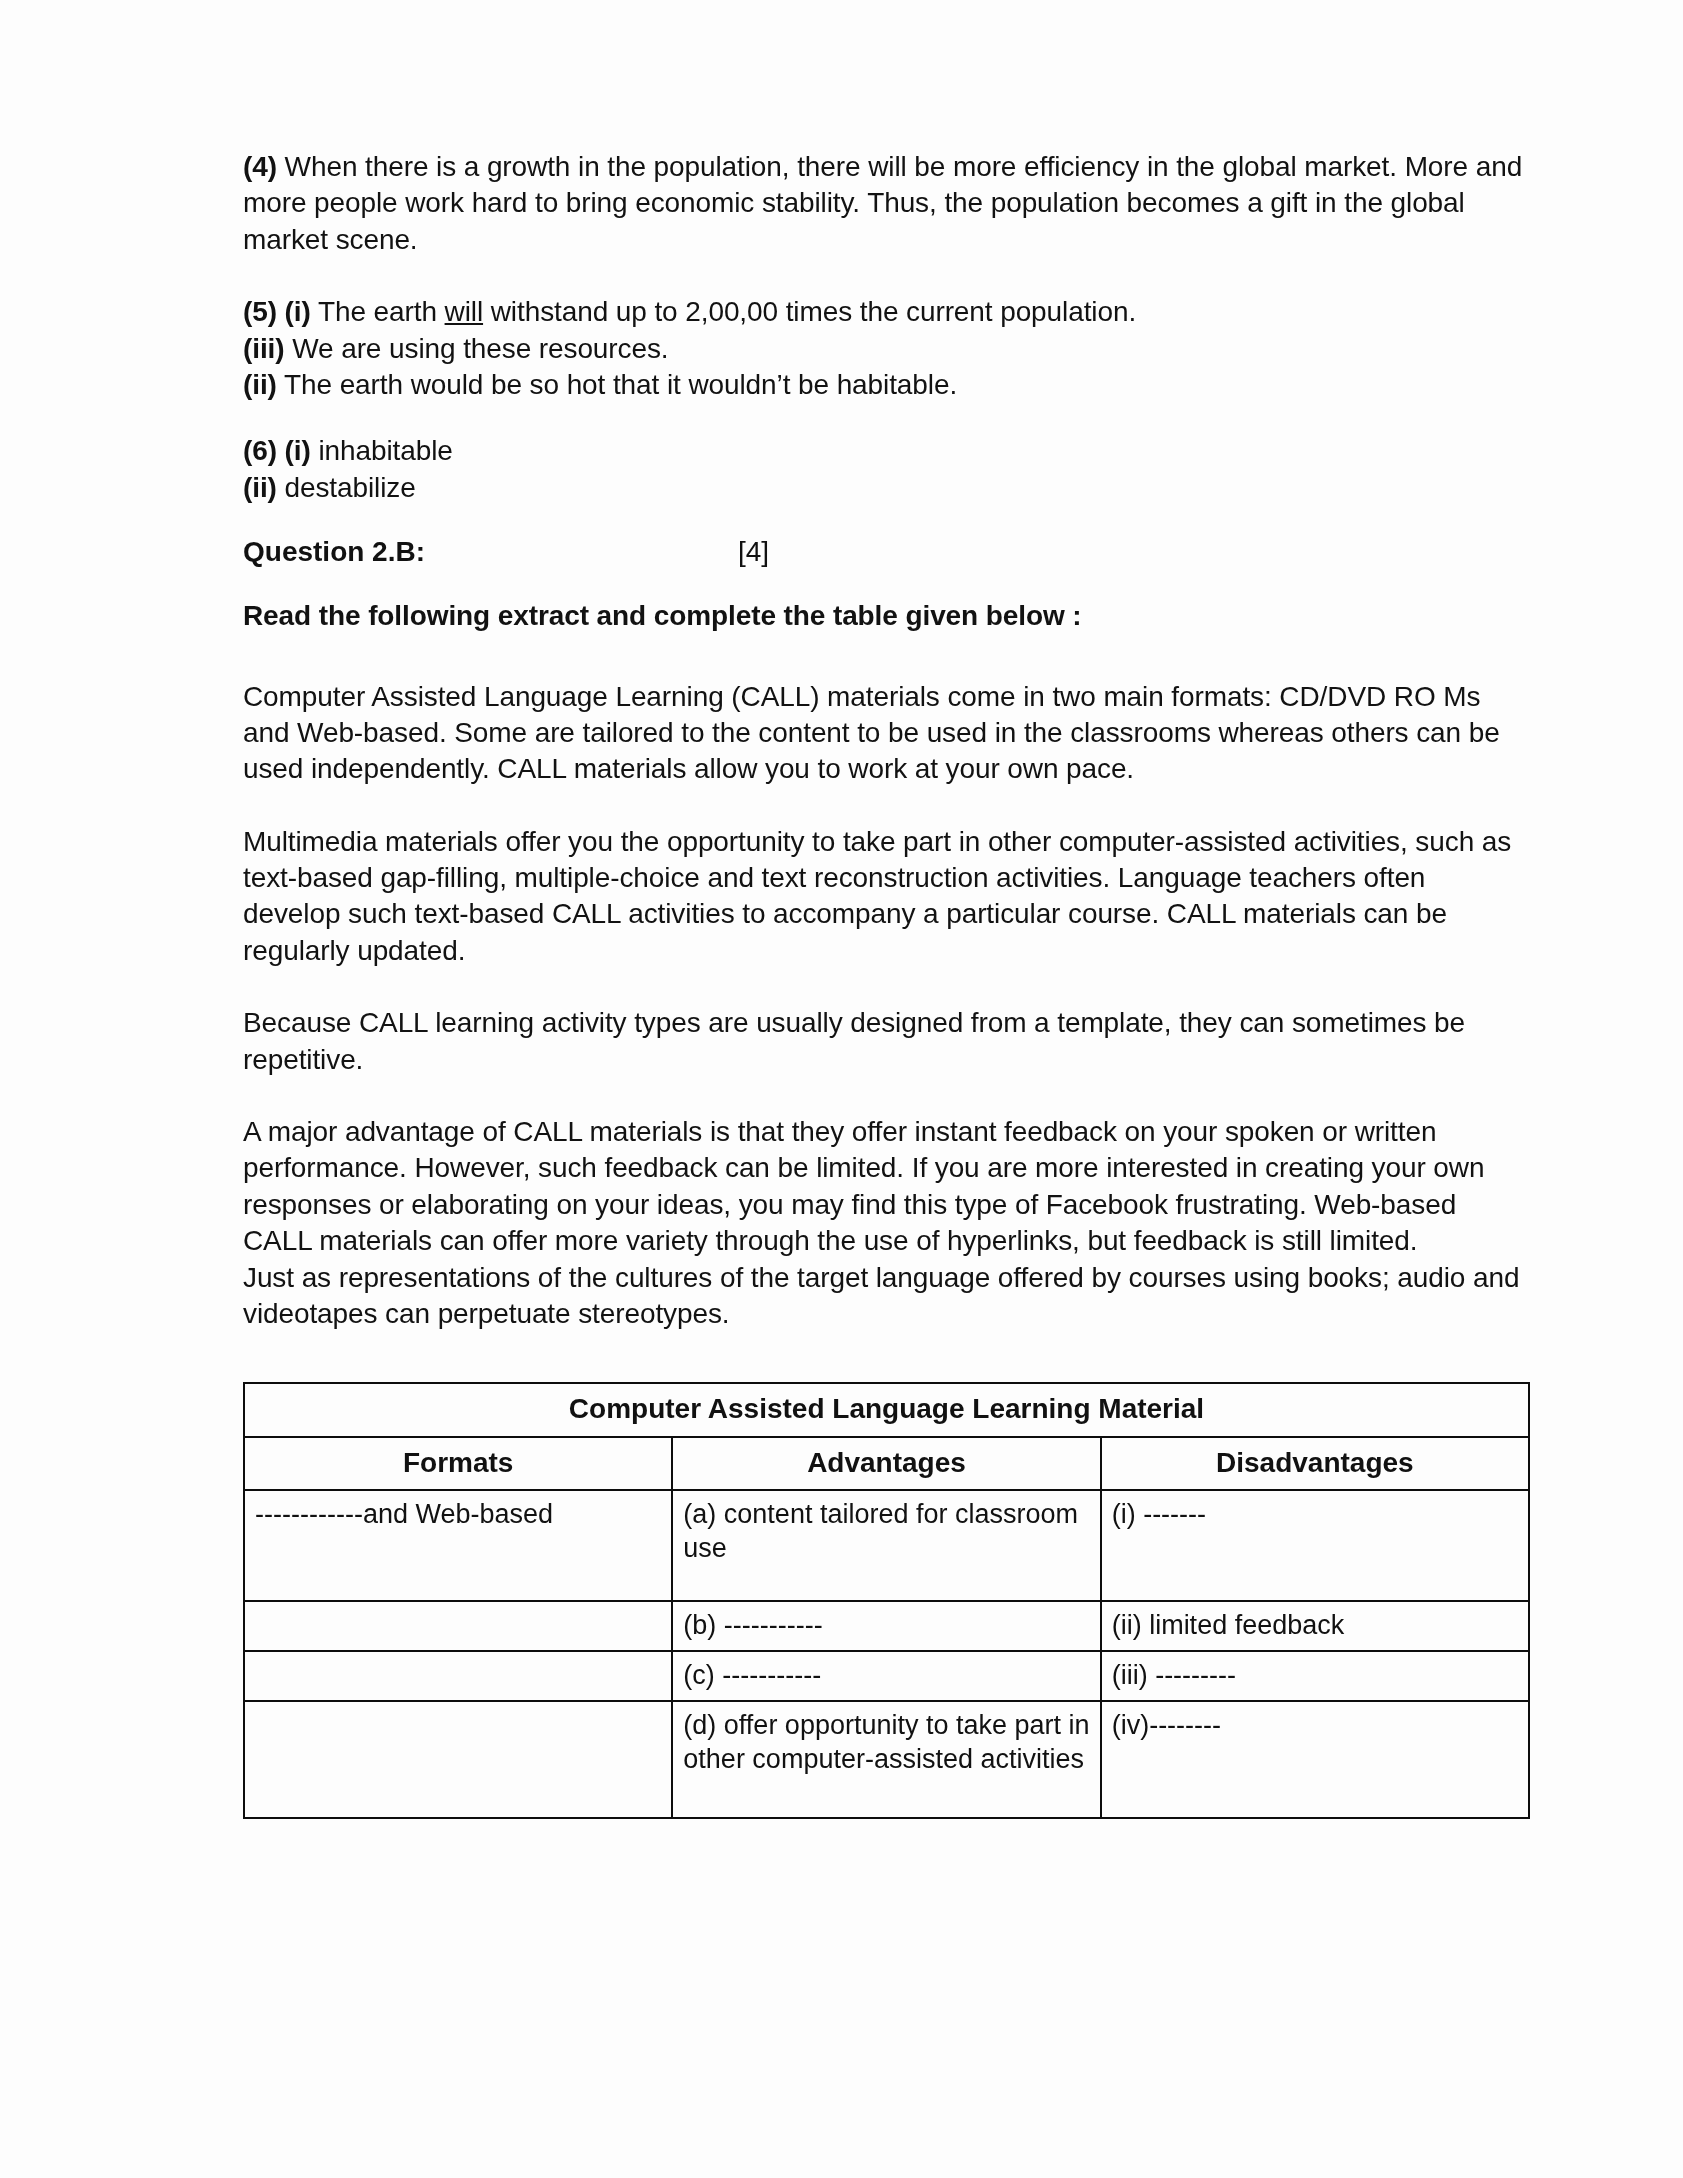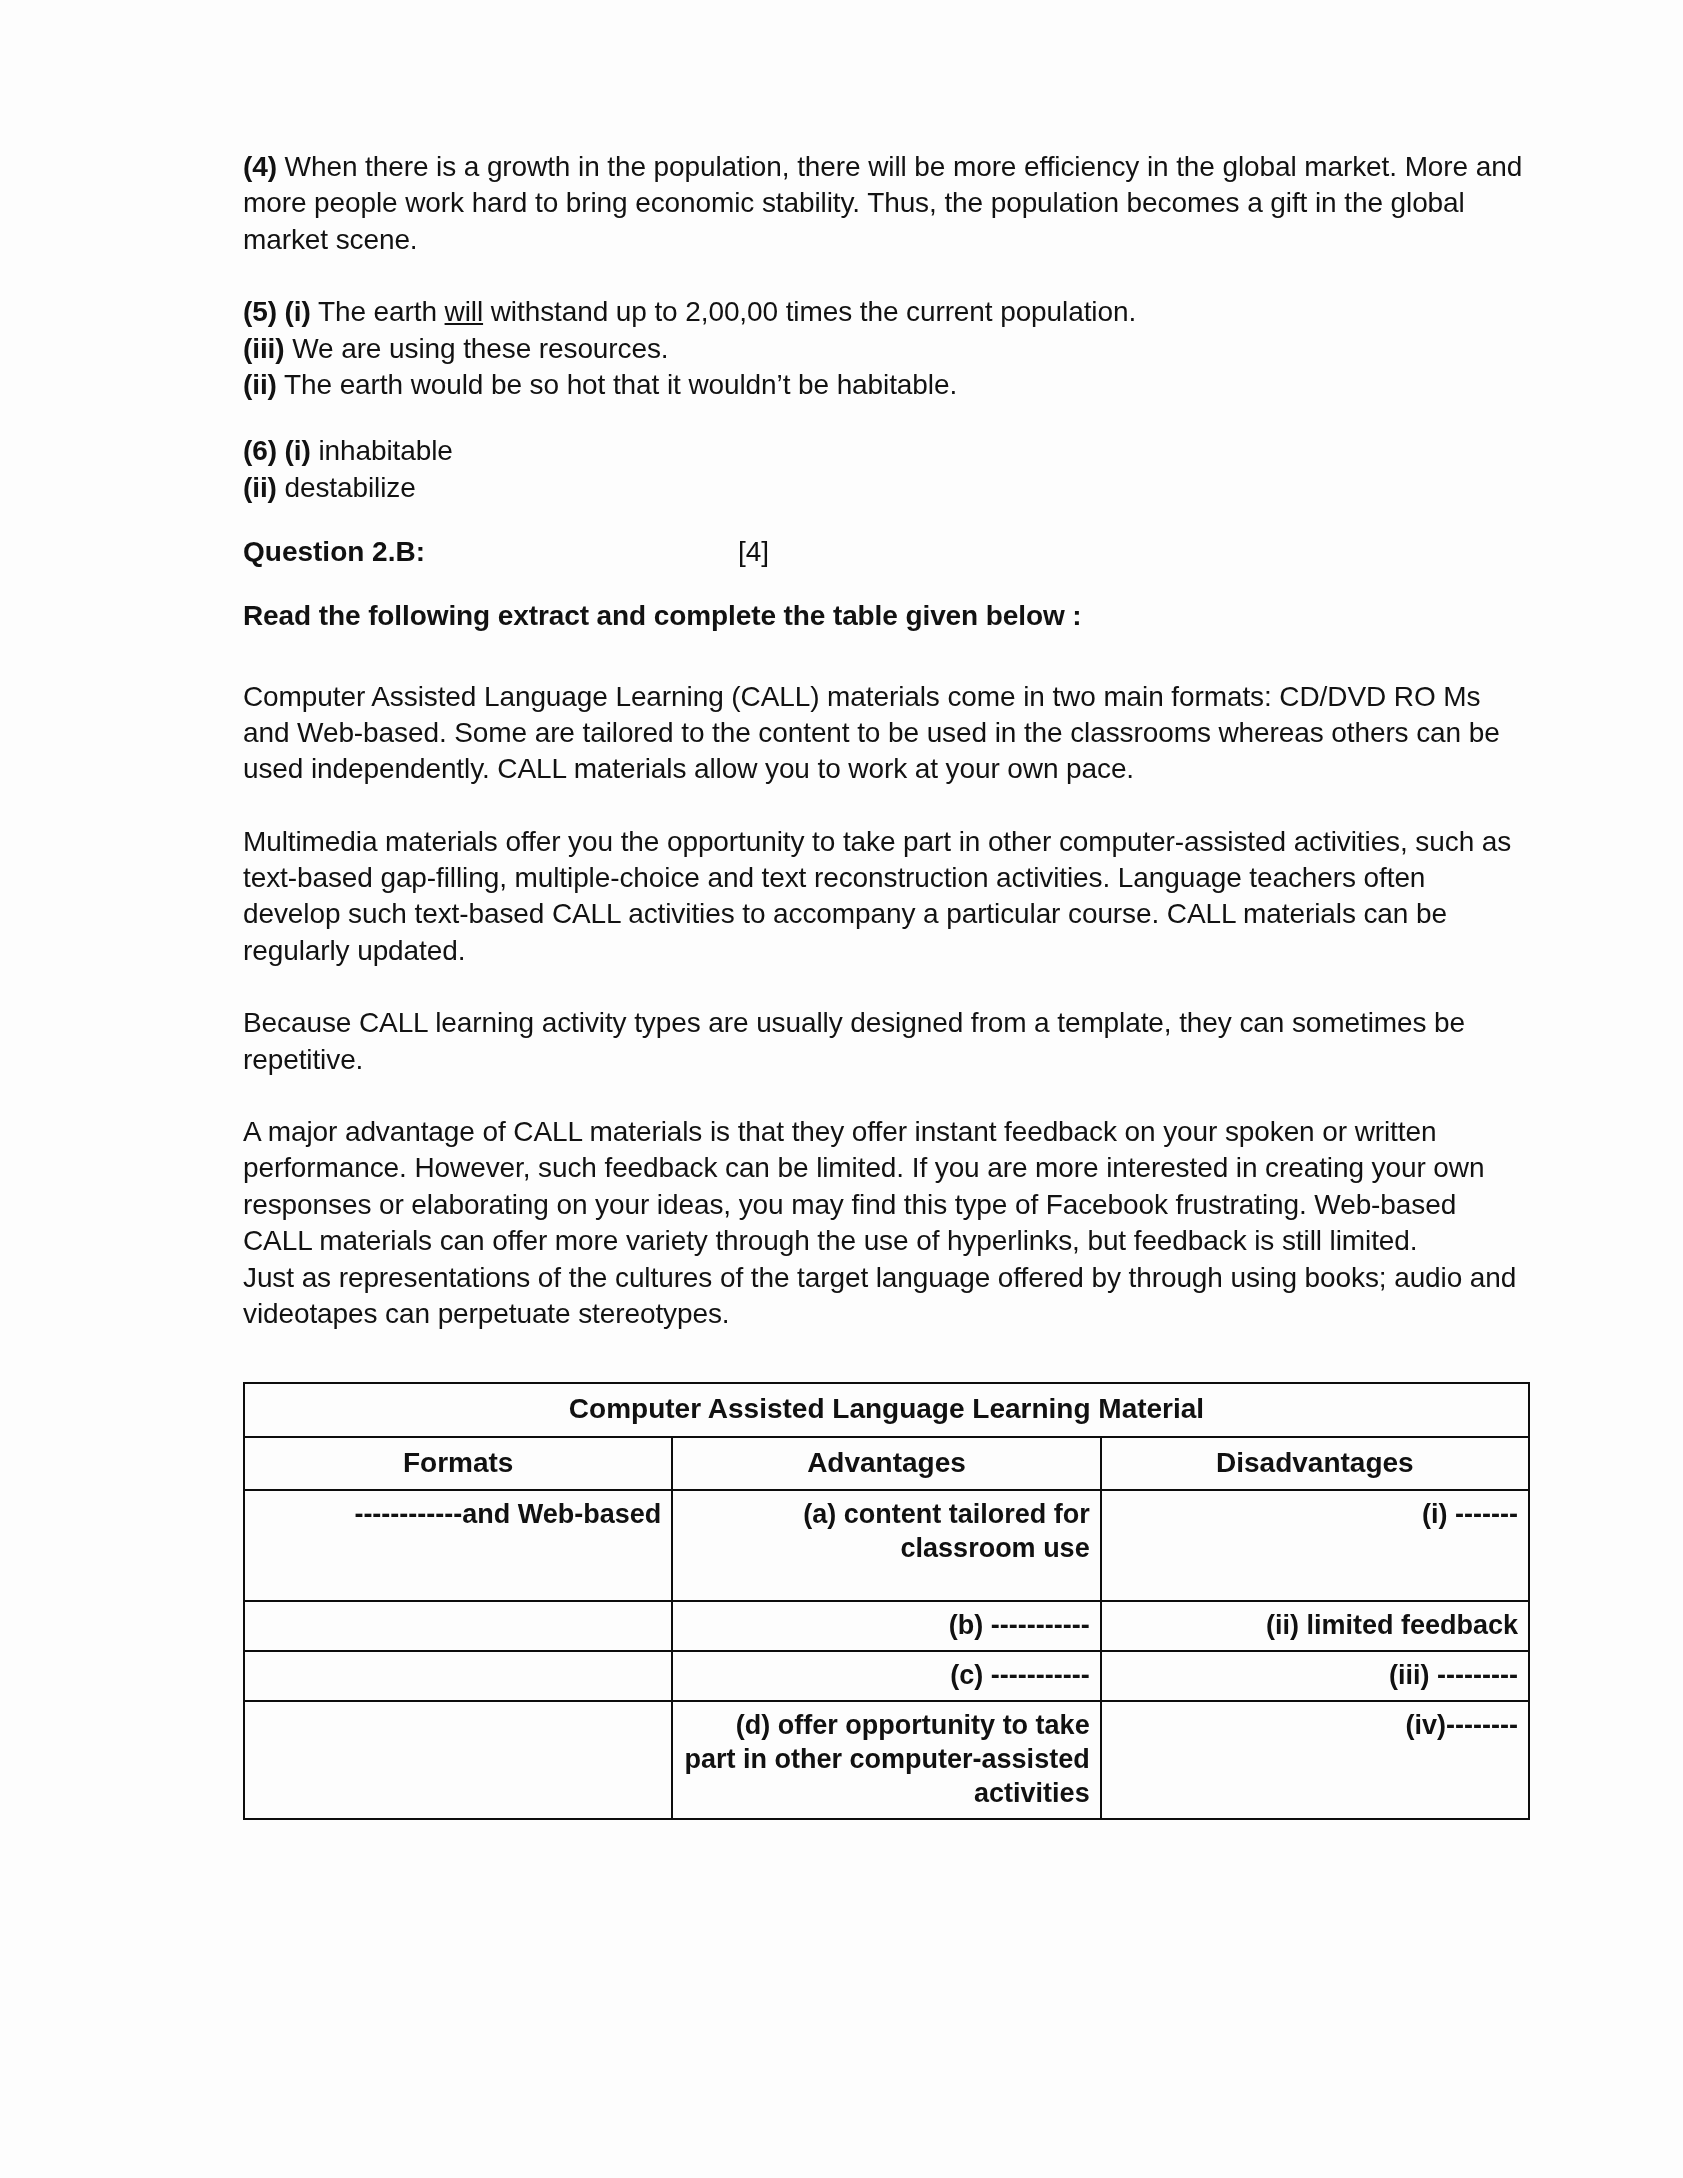--- a/index.html
+++ b/index.html
@@ -62,22 +62,22 @@
     border-collapse: collapse;
     width: 1287px;
     table-layout: fixed;
     font-size: 27px;
     margin-top: 6px;
   }
   table.call-table td, table.call-table th {
     border: 2.5px solid #0d0d0d;
     padding: 6px 10px 8px 10px;
     vertical-align: top;
-    font-weight: bold;
-    text-align: right;
+    font-weight: normal;
+    text-align: left;
     line-height: 1.26;
   }
   table.call-table th.tbl-title {
     text-align: center;
     font-weight: bold;
     font-size: 28px;
     padding: 7px 10px 9px 10px;
   }
   table.call-table th.col-head {
     text-align: center;
@@ -149,21 +149,21 @@
 
     <div class="gap-xl"></div>
 
     <p>Computer Assisted Language Learning (CALL) materials come in two main formats: CD/DVD RO Ms and Web-based. Some are tailored to the content to be used in the classrooms whereas others can be used independently. CALL materials allow you to work at your own pace.</p>
     <div class="gap-lg"></div>
     <p>Multimedia materials offer you the opportunity to take part in other computer-assisted activities, such as text-based gap-filling, multiple-choice and text reconstruction activities. Language teachers often develop such text-based CALL activities to accompany a particular course. CALL materials can be regularly updated.</p>
     <div class="gap-lg"></div>
     <p>Because CALL learning activity types are usually designed from a template, they can sometimes be repetitive.</p>
     <div class="gap-lg"></div>
     <p>A major advantage of CALL materials is that they offer instant feedback on your spoken or written performance. However, such feedback can be limited. If you are more interested in creating your own responses or elaborating on your ideas, you may find this type of Facebook frustrating. Web-based CALL materials can offer more variety through the use of hyperlinks, but feedback is still limited.</p>
-    <p>Just as representations of the cultures of the target language offered by through using books; audio and videotapes can perpetuate stereotypes.</p>
+    <p>Just as representations of the cultures of the target language offered by courses using books; audio and videotapes can perpetuate stereotypes.</p>
 
     <div class="gap-xl"></div>
 
     <table class="call-table">
       <thead>
         <tr>
           <th class="tbl-title" colspan="3">Computer Assisted Language Learning Material</th>
         </tr>
         <tr>
           <th class="col-head c-formats">Formats</th>

